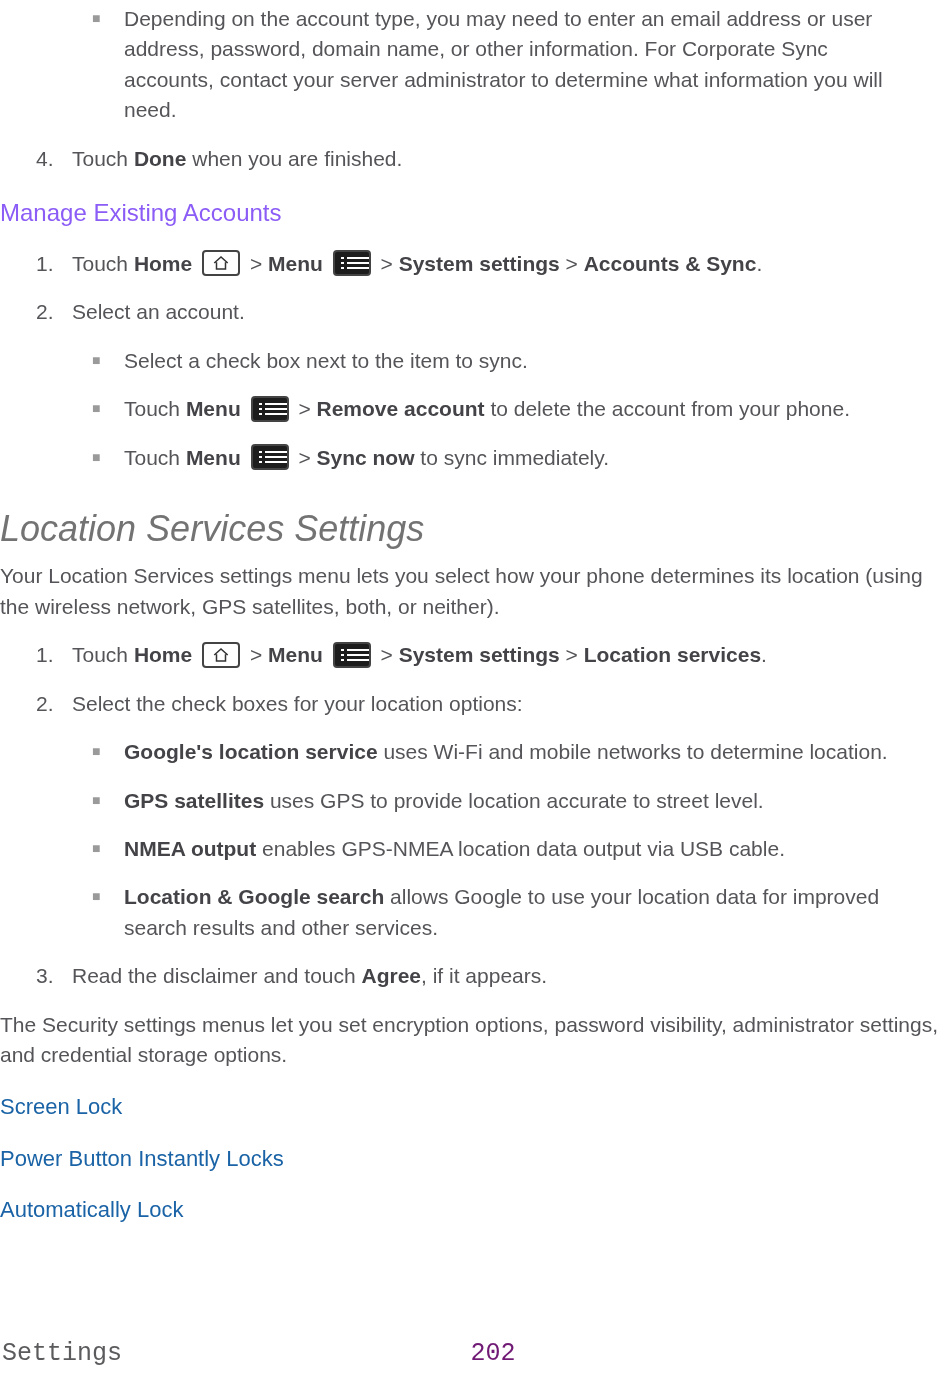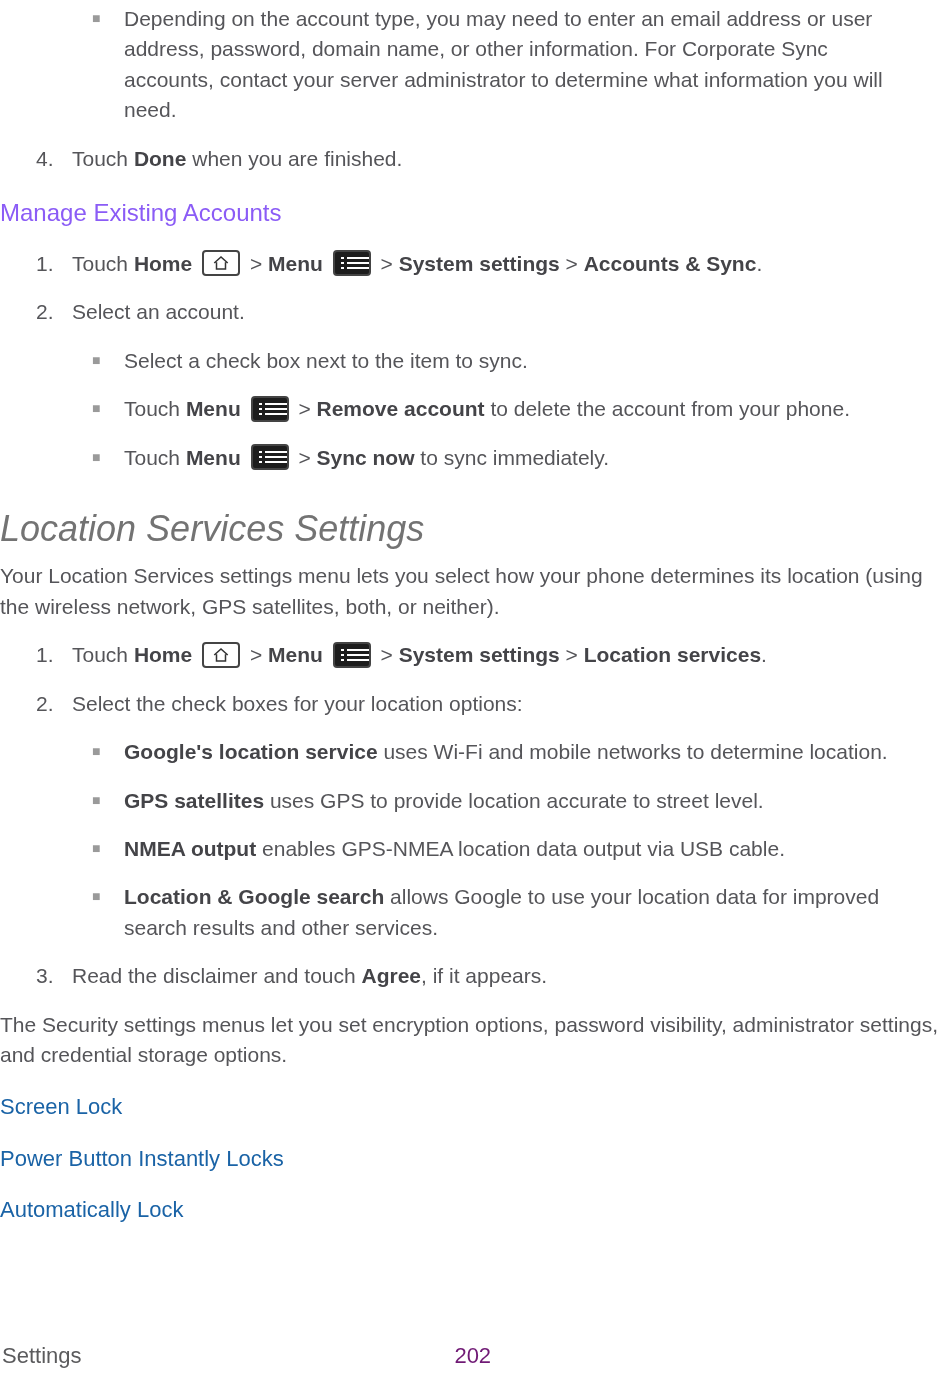--- a/index.html
+++ b/index.html
@@ -80,21 +80,22 @@
     font-size: 22px;
     margin: 20px 0 0 0;
   }
   .footer {
     position: absolute;
     bottom: 28px;
     left: 0;
     width: 944px;
     display: flex;
     color: #555559;
-    font-size: 22px;
+    font-size: 25px;
+    font-family: Liberation Mono, monospace;
   }
   .footer-left { flex: 0 0 auto; padding-left: 2px; color:#5b5b5d; }
   .footer-center { flex: 1 1 auto; text-align: center; color:#701a75; }
   .icon-box {
     display: inline-flex;
     align-items: center;
     justify-content: center;
     vertical-align: middle;
     width: 34px;
     height: 22px;

